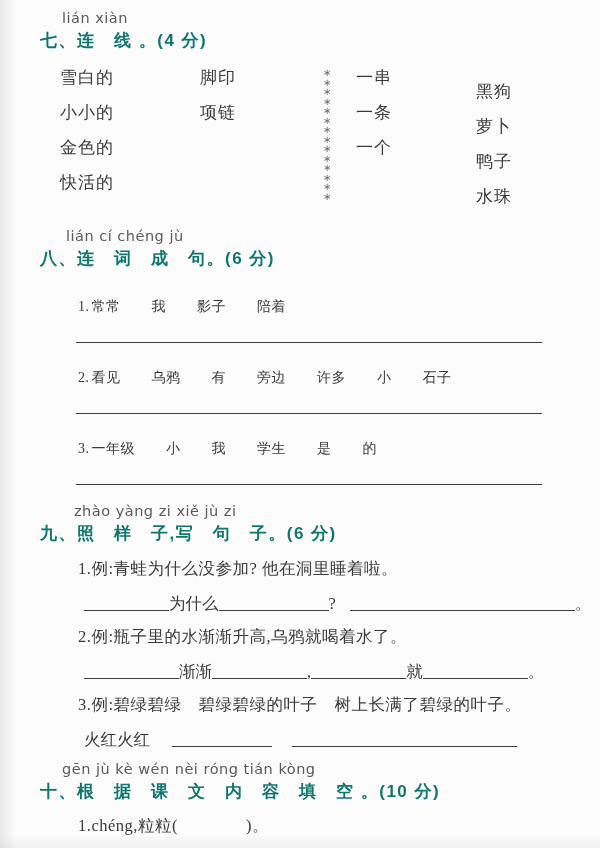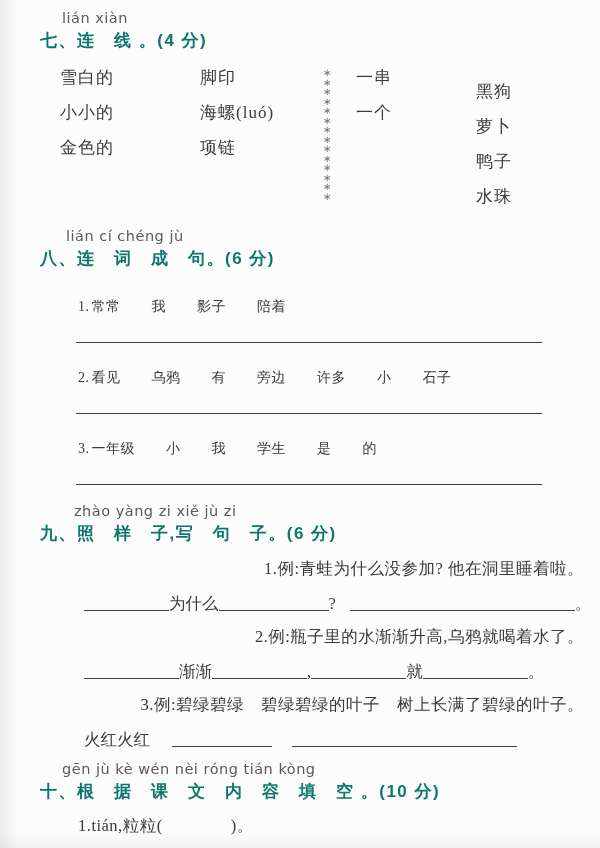--- a/index.html
+++ b/index.html
@@ -49,21 +49,21 @@
   
   .cw-item{margin:26px 0 0 38px;font-size:14px;letter-spacing:.5px;white-space:nowrap;}
   .cw-item .num{margin-right:2px;}
   .cw-item .w{margin-right:31px;display:inline;height:auto;}
   .answer-line{height:26px;border-bottom:1.5px solid #3e3e3e;margin:0 42px 0 36px;}
   .sec{margin-top:2px;}
   .sec-8{margin-top:6px;}
   .sec-9{margin-top:16px;}
   .sec-10{margin-top:8px;}
   
-  .ex{margin:11px 0 0 38px;font-size:16.5px;letter-spacing:.5px;text-align:right;}
+  .ex{margin:11px 0 0 38px;font-size:16.5px;letter-spacing:.5px;}
   .ans-row{margin:13px 0 0 44px;font-size:16.5px;white-space:nowrap;}
   .blank{display:inline-block;border-bottom:1.5px solid #3e3e3e;height:17px;vertical-align:-2px;}
   .w85{width:85px;}  .w95{width:95px;}  .w100{width:100px;}.w110{width:110px;}.w120{width:105px;}.w225{width:225px;}
   .gap{display:inline-block;width:14px;}
   
   .fill-item{margin:9px 0 0 38px;font-size:16.5px;letter-spacing:.5px;line-height:24px;}
   .fill-item:first-of-type{margin-top:9px;}
 </style>
 </head>
 <body>
@@ -74,31 +74,32 @@
 <div class="page">
 
   <div class="sec">
     <div class="pinyin p-ind1">lián xiàn</div>
     <div class="sec-title">七、连　线 。(4 分)</div>
     <div class="match">
       <div class="match-col col-adj">
           <span>雪白的</span>
           <span>小小的</span>
           <span>金色的</span>
+          <span>快活的</span>
         </div>
       <div class="match-col col-noun">
           <span>脚印</span>
-          <span>海螺(luó)</span>
           <span>项链</span>
         </div>
       <div class="divider-wrap">
         <div class="divider">∗∗∗∗∗∗∗∗∗∗∗∗∗∗</div>
       </div>
       <div class="match-col col-meas">
           <span>一串</span>
+          <span>一条</span>
           <span>一个</span>
         </div>
       <div class="match-col col-obj">
           <span>黑狗</span>
           <span>萝卜</span>
           <span>鸭子</span>
           <span>水珠</span>
         </div>
     </div>
   </div>
@@ -128,17 +129,17 @@
     <div class="ans-row"><span class="blank w95"></span><span>渐渐</span><span class="blank w95"></span><span>,</span><span class="blank w95"></span><span>就</span><span class="blank w120"></span><span>。</span></div>
 
     <div class="ex"><span class="num">3.</span><span>例:碧绿碧绿　碧绿碧绿的叶子　树上长满了碧绿的叶子。</span></div>
     <div class="ans-row"><span>火红火红</span><span class="gap" style="width:22px;"></span><span class="blank w100"></span><span class="gap" style="width:20px;"></span><span class="blank w225"></span></div>
   </div>
 
   <div class="sec sec-10">
     <div class="pinyin p-ind1">gēn jù kè wén nèi róng tián kòng</div>
     <div class="sec-title">十、根　据　课　文　内　容　填　空 。(10 分)</div>
 
-    <div class="fill-item"><span class="num">1.</span><span>tián,粒粒(　　　　)。</span></div>
+    <div class="fill-item"><span class="num">1.</span><span>chéng,粒粒(　　　　)。</span></div>
 
   </div>
 
 </div>
 
 </body></html>

